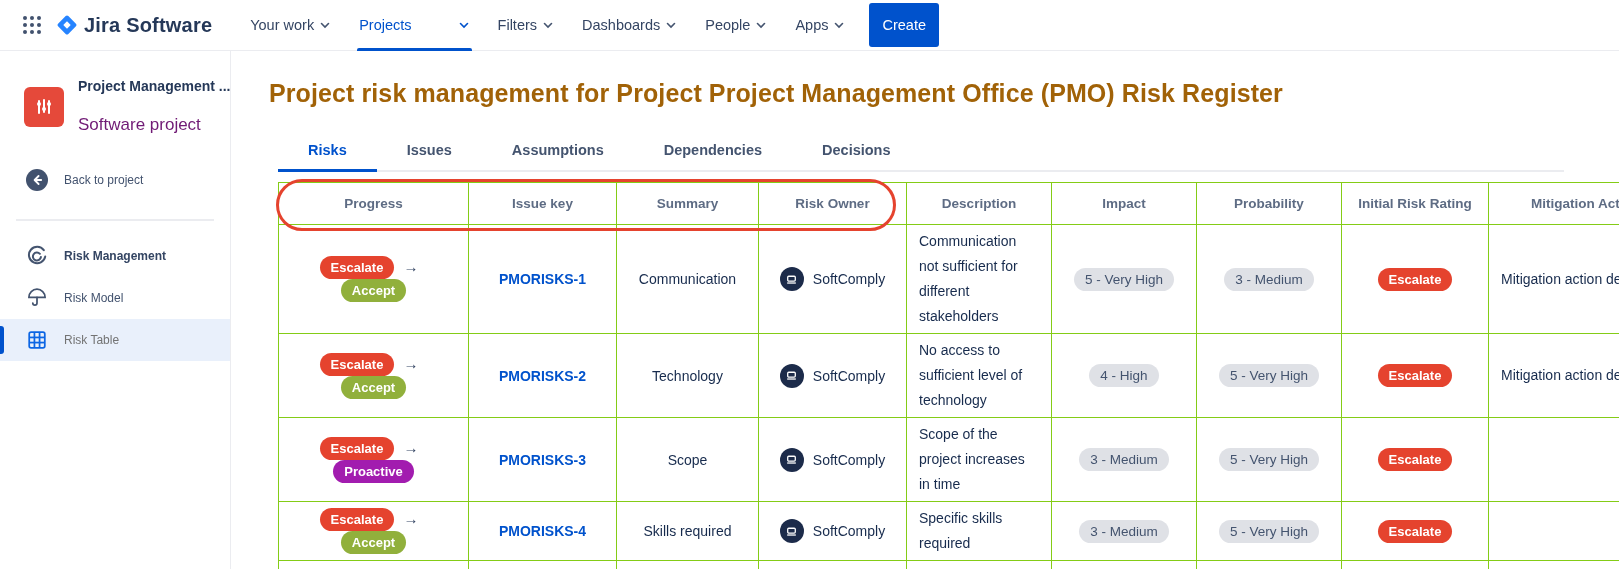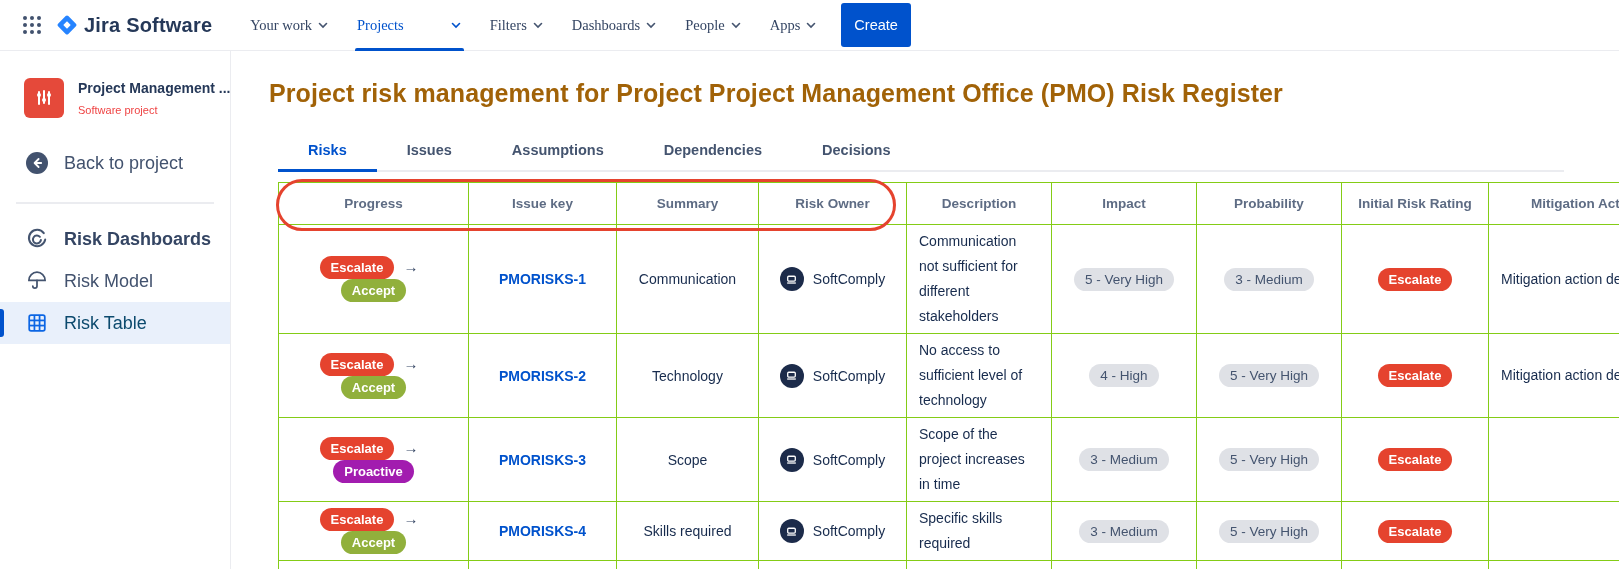--- a/index.html
+++ b/index.html
@@ -7,43 +7,43 @@
     font-family:"Liberation Sans", sans-serif; color:#172B4D; }
 
   
   .topnav { height:51px; display:flex; align-items:center; border-bottom:1px solid #EBECF0;
     padding:0 16px; gap:4px; background:#fff; }
   .appgrid { width:32px; height:32px; display:flex; align-items:center; justify-content:center;
     border-radius:4px; cursor:pointer; }
   .logo { display:flex; align-items:center; gap:2px; margin-right:22px; cursor:pointer; }
   .logo-text { font-size:20px; font-weight:600; color:#253858; letter-spacing:.2px; }
   .nav-item { position:relative; height:51px; display:flex; align-items:center; gap:5px;
-    padding:12px 12px; font-size:14.5px; font-weight:500; color:#344563; cursor:pointer;font-family:Liberation Serif, serif; }
+    padding:12px 12px; font-size:14.5px; font-weight:500; color:#344563; cursor:pointer; }
   .nav-item .chev { display:flex; }
   .nav-item.active { color:#0052CC;gap:46px; }
   .nav-item.active::after { content:""; position:absolute; left:10px; right:10px; bottom:0;
     height:3px; background:#0052CC; border-radius:2px 2px 0 0; }
   .create-btn { margin-left:8px; background:#0052CC; color:#fff; border:none; border-radius:3px;
     font-size:14.5px; font-weight:500; padding:14px 13px; cursor:pointer;
     font-family:"Liberation Sans", sans-serif; }
 
   
   .shell { display:flex; height:518px; }
   .sidebar { width:231px; border-right:1px solid #EBECF0; padding-top:27px; flex:none; }
   .proj { display:flex; align-items:center; gap:14px; padding:0 8px 0 24px; }
   .proj-avatar { width:40px; height:40px; border-radius:6px; background:#E5493A; flex:none;
     display:flex; align-items:center; justify-content:center; }
   .proj-name { font-size:14px; font-weight:700; color:#253858; white-space:nowrap; }
-  .proj-type { font-size:11px; color:#ef4444; margin-top:8px; }
+  .proj-type { font-size:17px; color:#701a75; margin-top:21px; }
   .side-item { display:flex; align-items:center; gap:15px; height:42px; padding:0 8px 0 25px;
-    font-size:18px; font-weight:500; color:#42526E; cursor:pointer; position:relative; }
+    font-size:12px; font-weight:500; color:#42526E; cursor:pointer; position:relative; }
   .side-item .sicon { width:24px; display:flex; justify-content:center; flex:none; }
   .side-item.back { margin-top:24px; }
   .side-item.heading { font-weight:700; color:#344563; }
-  .side-item.active { background:#E9F0FB; color:#0c4a6e; font-weight:500; }
+  .side-item.active { background:#E9F0FB; color:#737373; font-weight:500; }
   .side-item.active::before { content:""; position:absolute; left:0; top:7px; bottom:7px;
     width:4px; background:#0052CC; border-radius:0 3px 3px 0; }
   .side-div { height:2px; border-top:2px solid #EBECF0; margin:18px 16px 14px 16px; }
 
   
   .main { flex:1; position:relative; padding:0 0 0 38px; overflow:hidden; }
   .page-title { font-size:25px; font-weight:600; color:#a16207; margin-top:28px;
     letter-spacing:.1px; white-space:nowrap; }
   .tabs { display:flex; margin:24px 55px 0 9px; border-bottom:2px solid #EBECF0; }
   .tab { padding:10px 30px 12px 30px; font-size:14.5px; font-weight:700; color:#44546F;
@@ -187,21 +187,21 @@
 
     <div class="side-div"></div>
 
     <div class="side-item heading">
       <span class="sicon">
         <svg width="24" height="24" viewBox="0 0 24 24" fill="none" stroke="#44546F" stroke-width="2" stroke-linecap="round">
           <path d="M18.8 6.2 A8.2 8.2 0 1 0 20.2 12.6"></path>
           <path d="M14.9 9.8 A4 4 0 1 0 15.9 13"></path>
         </svg>
       </span>
-      <span>Risk Dashboards</span>
+      <span>Risk Management</span>
     </div>
     <div class="side-item">
       <span class="sicon">
         <svg width="22" height="22" viewBox="0 0 24 24" fill="none" stroke="#44546F" stroke-width="1.9" stroke-linecap="round">
           <path d="M3.2 11.2 a8.8 8.8 0 0 1 17.6 0 Z"></path>
           <path d="M12 11.2 V17.5 a2.3 2.3 0 0 1 -4.6 0"></path>
         </svg>
       </span>
       <span>Risk Model</span>
     </div>

